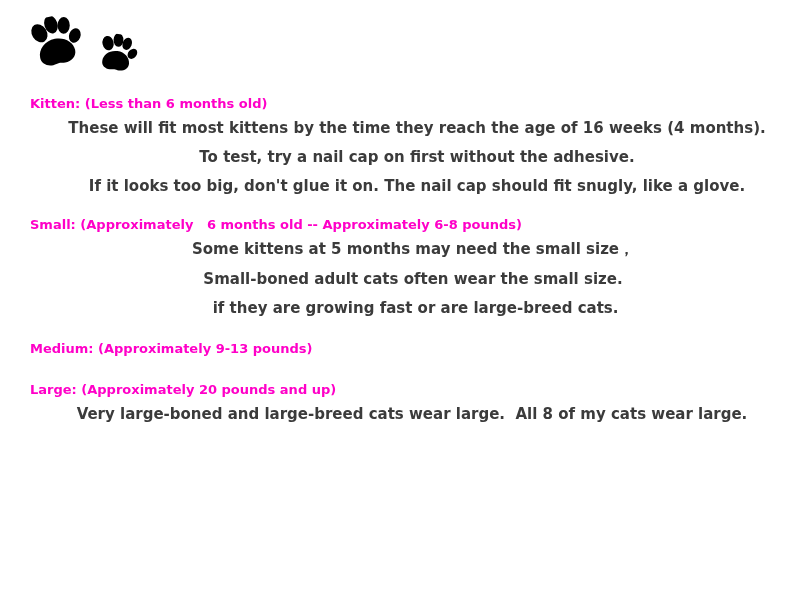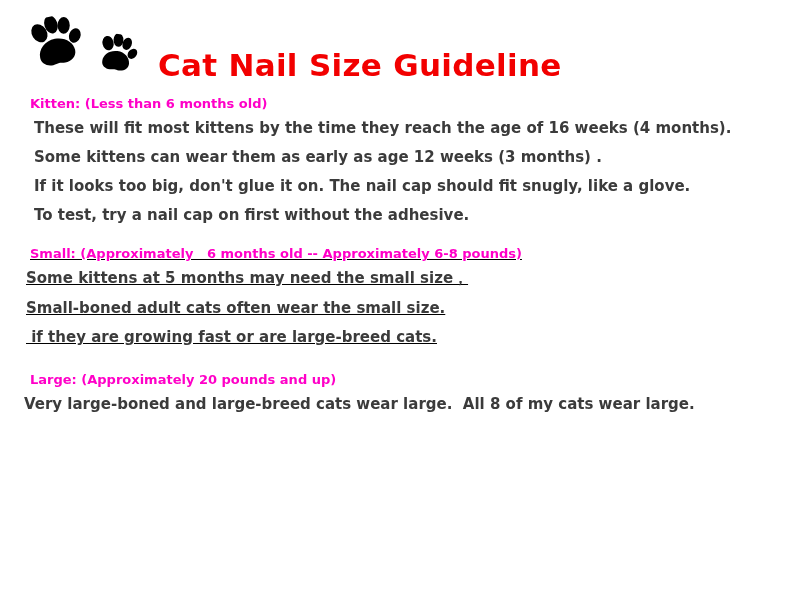--- a/index.html
+++ b/index.html
@@ -59,27 +59,28 @@
     font-size: 13px;
     margin: 0 0 8px 30px;
     white-space: pre;
   }
   .line {
     color: #3b3b3b;
     font-weight: bold;
     font-size: 15px;
     margin: 0 0 11px 34px;
     white-space: pre;
+    text-align: center;
   }
   .line.indent-b { margin-left: 26px; }
   .line.indent-c { margin-left: 26px; }
   .line.indent-d { margin-left: 24px; }
 
   .sp-kitten { margin-top: 16px; }
-  .sp-small  { margin-top: 22px; text-decoration: underline; }
+  .sp-small  { margin-top: 22px; }
   .sp-medium { margin-top: 24px; }
   .sp-large  { margin-top: 26px; }
 </style>
 </head>
 <body>
 
 <div class="page">
 
   <div class="header">
     <span class="paw paw-left">
@@ -93,41 +94,40 @@
     </span>
     <span class="paw paw-right">
       <svg viewBox="0 0 64 64" xmlns="http://www.w3.org/2000/svg">
         <ellipse cx="16" cy="16" rx="8.5" ry="11" fill="#000000" transform="rotate(-20 16 16)"></ellipse>
         <ellipse cx="31" cy="9" rx="7.5" ry="10.5" fill="#000000" transform="rotate(-6 31 9)"></ellipse>
         <ellipse cx="45" cy="13" rx="7" ry="9.5" fill="#000000" transform="rotate(14 45 13)"></ellipse>
         <ellipse cx="55" cy="27" rx="6.5" ry="8.5" fill="#000000" transform="rotate(32 55 27)"></ellipse>
         <path d="M32 26c11 0 20 8 20 17 0 8-7 12-14 12-3 0-5-1-7-1s-4 1-7 1c-7 0-13-4-13-11 0-10 9-18 21-18z" fill="#000000"></path>
       </svg>
     </span>
-    <h1 class="title">Cat Nail Size Guideline</h1>
   </div>
 
   <div class="content">
 
     <div class="section sp-kitten">
       <div class="sec-head">Kitten: (Less than 6 months old)</div>
       <p class="line">These will fit most kittens by the time they reach the age of 16 weeks (4 months).</p>
-      <p class="line">Some kittens can wear them as early as age 12 weeks (3 months) .</p>
+      <p class="line">To test, try a nail cap on first without the adhesive.</p>
       <p class="line">If it looks too big, don't glue it on. The nail cap should fit snugly, like a glove.</p>
-      <p class="line">To test, try a nail cap on first without the adhesive.</p>
     </div>
 
     <div class="section sp-small">
       <div class="sec-head">Small: (Approximately   6 months old -- Approximately 6-8 pounds)</div>
       <p class="line indent-b">Some kittens at 5 months may need the small size，</p>
       <p class="line indent-b">Small-boned adult cats often wear the small size.</p>
       <p class="line indent-b"> if they are growing fast or are large-breed cats.</p>
     </div>
 
     <div class="section sp-medium">
+      <div class="sec-head">Medium: (Approximately 9-13 pounds)</div>
     </div>
 
     <div class="section sp-large">
       <div class="sec-head">Large: (Approximately 20 pounds and up)</div>
       <p class="line indent-d">Very large-boned and large-breed cats wear large.  All 8 of my cats wear large.</p>
     </div>
 
   </div>
 </div>
 

